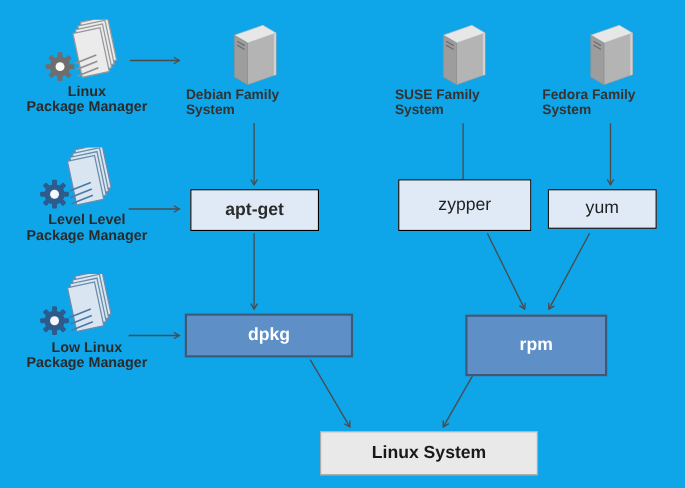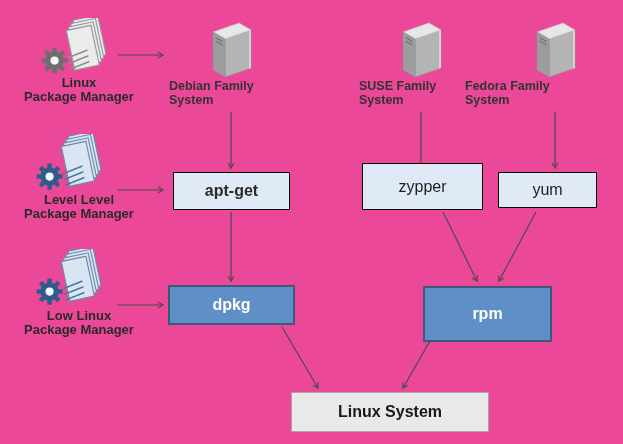--- a/index.html
+++ b/index.html
@@ -1,17 +1,17 @@
 <!DOCTYPE html>
 <html><head>
 <meta charset="utf-8">
 <style>
   html,body{margin:0;padding:0;background:#ffffff;}
   #canvas{
-    position:relative;width:623px;height:444px;background:#ec4899;
+    position:relative;width:623px;height:444px;background:#0ea5e9;
     font-family:"Liberation Sans",sans-serif;overflow:hidden;
   }
   .abs{position:absolute;}
   svg{display:block;}
 
   
   #arrows{position:absolute;left:0;top:0;width:623px;height:444px;pointer-events:none;}
 
   
   .gpicon{--page-fill:#ebebeb;--page-stroke:#96989b;--gear:#6e6e6e;--lines:#8d8f92;--hole:#fbfbfb;}
@@ -206,27 +206,27 @@
   </svg>
 
   <div class="abs fam-label" style="left:169px;top:79px">
     <div>Debian Family</div>
     <div>System</div>
   </div>
   <div class="abs fam-label" style="left:359px;top:79px">
     <div>SUSE Family</div>
     <div>System</div>
   </div>
-  <div class="abs fam-label" style="left:465px;top:79px">
+  <div class="abs fam-label" style="left:493px;top:79px">
     <div>Fedora Family</div>
     <div>System</div>
   </div>
 
   <div class="box light bold" style="left:173px;top:172px;width:117px;height:38px">apt-get</div>
   <div class="box light" style="left:362px;top:163px;width:121px;height:47px">zypper</div>
   <div class="box light" style="left:498px;top:172px;width:99px;height:36px">yum</div>
 
-  <div class="box dark" style="left:168px;top:285px;width:127px;height:40px">dpkg</div>
+  <div class="box dark" style="left:168px;top:285px;width:153px;height:40px">dpkg</div>
   <div class="box dark" style="left:423px;top:286px;width:129px;height:56px">rpm</div>
 
   <div class="box base" style="left:260px;top:392px;width:198px;height:40px">Linux System</div>
 
 </div>
 
 </body></html>

